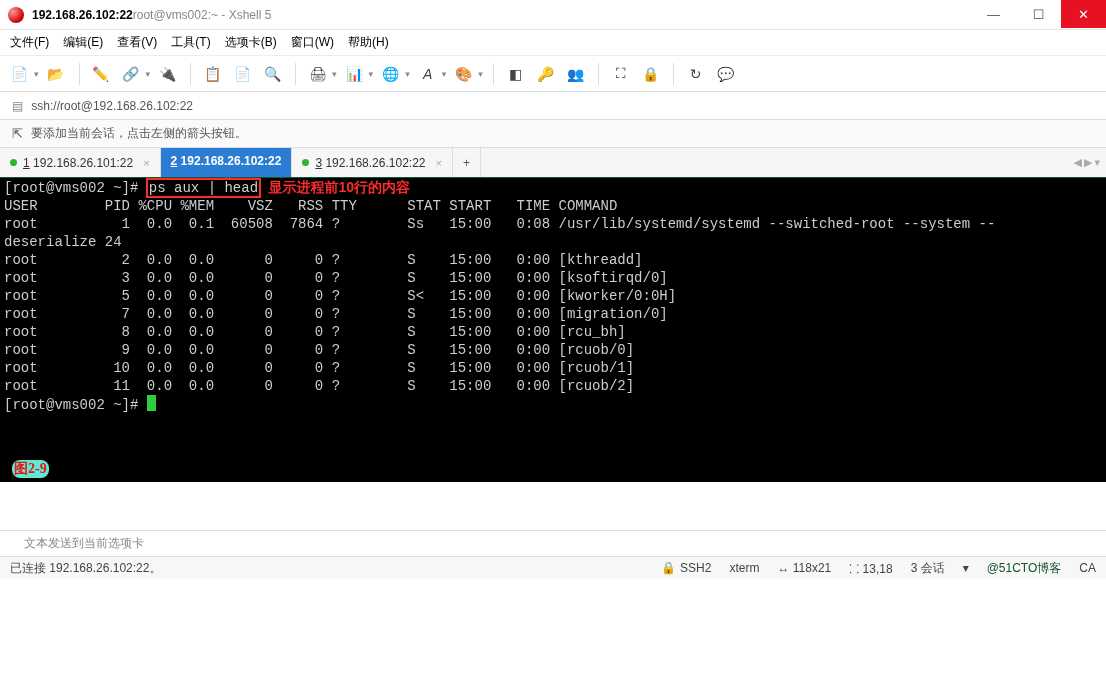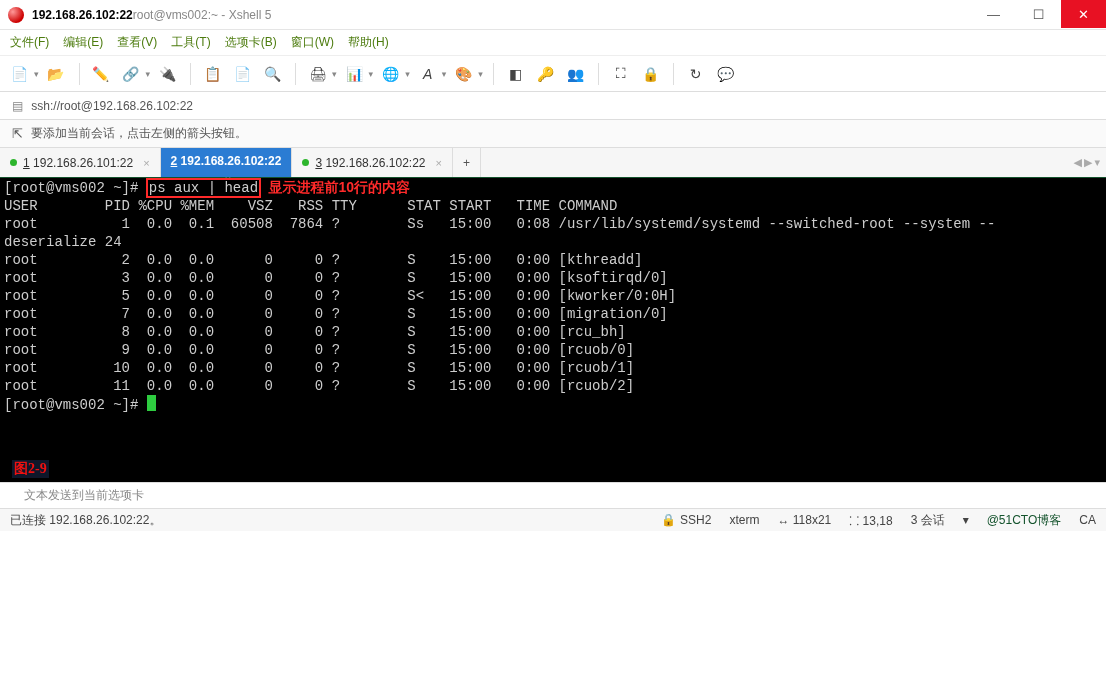--- a/index.html
+++ b/index.html
@@ -9,21 +9,21 @@
   .titlebar .appicon { width: 16px; height: 16px; border-radius: 50%; background: radial-gradient(circle at 30% 30%, #f99, #c00 70%); margin-right: 8px; }
   .titlebar .title-bold { font-weight: bold; color: #000; }
   .titlebar .title-gray { color: #888; margin-left: 0; }
   .winbtns { margin-left: auto; display: flex; height: 100%; }
   .winbtn { width: 45px; height: 28px; display: flex; align-items: center; justify-content: center; font-size: 13px; color: #555; cursor: pointer; }
   .winbtn.minimize::before { content:"—"; }
   .winbtn.maximize::before { content:"☐"; }
   .winbtn.close { background: #e81123; color: #fff; }
   .winbtn.close::before { content:"✕"; }
 
-  .menubar { height: 26px; display: flex; align-items: center; padding: 0 10px; gap: 14px; color: #4d7c0f; border-bottom: 1px solid #eee; }
+  .menubar { height: 26px; display: flex; align-items: center; padding: 0 10px; gap: 14px; color: #000000; border-bottom: 1px solid #eee; }
   .menubar span { cursor: pointer; }
 
   .toolbar { height: 36px; display: flex; align-items: center; padding: 0 8px; gap: 6px; border-bottom: 1px solid #ddd; color: #444; }
   .tbtn { width: 24px; height: 24px; display: flex; align-items: center; justify-content: center; font-size: 14px; border-radius: 3px; cursor: pointer; }
   .tsep { width: 1px; height: 22px; background: #ddd; margin: 0 4px; }
   .dd { font-size: 9px; color:#888; margin-left:-4px; }
 
   .addressbar { height: 28px; display: flex; align-items: center; padding: 0 12px; border-bottom: 1px solid #ddd; gap: 8px; color: #555; }
   .addr-icon { color:#888; }
 
@@ -37,23 +37,23 @@
   .tab .close-x { color: #aaa; font-size: 11px; margin-left: 4px; }
   .tab.active .close-x { color: #cfe4f6; }
   .newtab { width: 28px; display: flex; align-items: center; justify-content: center; border-right:1px solid #ddd; color:#555; cursor: pointer; }
   .tabscroll { margin-left: auto; display:flex; align-items:center; gap:2px; padding:0 6px; color:#aaa;}
   .tabscroll span{font-size:11px; cursor:pointer;}
 
   .terminal { background: #000; color: #ccc; font-family: "Consolas","Courier New",monospace; font-size: 14px; line-height: 18px; height: 304px; padding: 0 4px; white-space: pre; overflow: hidden; position: relative; }
   .red-outline { outline: 2px solid #ff2a2a; outline-offset: -1px; display: inline-block; padding: 0 2px; }
   .red-text { color: #ff2a2a; font-family: "Microsoft YaHei", sans-serif; font-weight: bold; }
   .cursor { display: inline-block; width: 9px; height: 16px; background: #2ecc40; vertical-align: -2px; }
-  .fig-label { position:absolute; left:12px; bottom:4px; color:#e11; background:#0f172a; font-family:"Microsoft YaHei"; font-size:14px; font-weight:bold; padding:0 2px; z-index:5; }
+  .fig-label { position:absolute; left:12px; bottom:4px; color:#e11; background:#5eead4; font-family:"Microsoft YaHei"; font-size:14px; font-weight:bold; padding:0 2px; z-index:5;border-radius:8px; }
 
-  .command-input-bar { height: 26px; display:flex; align-items:center; padding:0 10px; border-top:1px solid #ddd; color:#888; gap:8px;}
+  .command-input-bar { height: 26px; display:flex; align-items:center; padding:0 10px; border-top:1px solid #ddd; color:#888; gap:8px;margin-top:48px;}
   .cmdin { height:18px; width:6px; }
 
   .statusbar { height: 23px; display:flex; align-items:center; padding:0 10px; border-top:1px solid #ddd; color:#444; font-size:12px; gap:18px; background:#f7f7f7;}
   .statusbar .spacer{flex:1;}
   .watermark{color:#14532d;}
   u.tabnum{text-decoration:underline;}
 </style>
 </head>
 <body>
 

